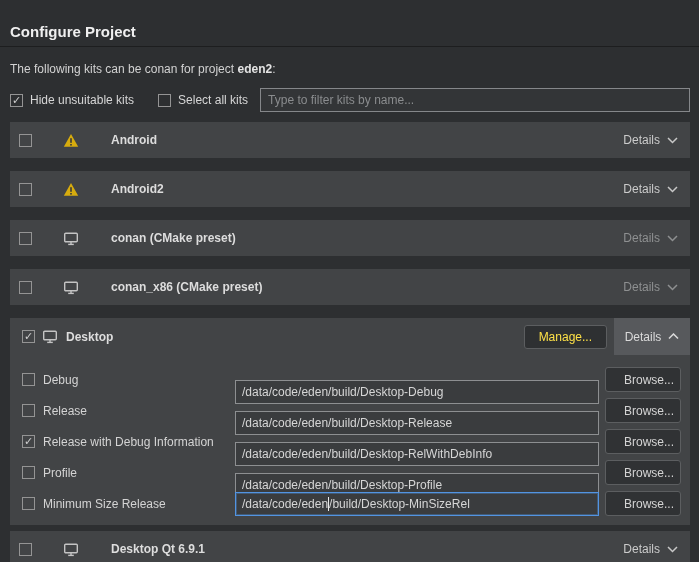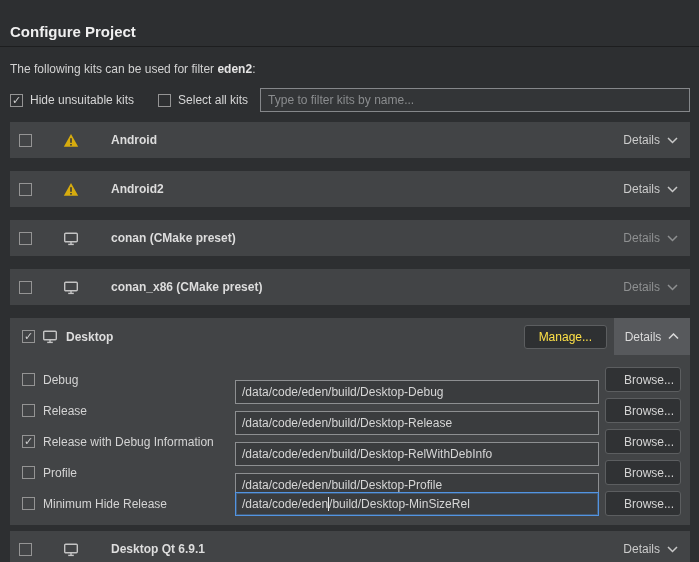--- a/index.html
+++ b/index.html
@@ -84,21 +84,21 @@
     background:#303234; border:1px solid #5c5e60; border-radius:3px;
     color:#d4d4d4; font:inherit;text-align:right;
   }
 </style>
 </head>
 <body>
 
 <div class="title">Configure Project</div>
 <div class="separator"></div>
 
-<div class="intro"><span>The following kits can be used for filter </span><b>eden2</b><span>:</span></div>
+<div class="intro"><span>The following kits can be conan for project </span><b>eden2</b><span>:</span></div>
 
 <div class="filter-row">
   <div class="cb-group">
     <span class="cb">✓</span>
     <span class="cb-label">Hide unsuitable kits</span>
   </div>
   <div class="cb-group">
     <span class="cb"></span>
     <span class="cb-label">Select all kits</span>
   </div>
@@ -224,21 +224,21 @@
 
       <div class="config-row">
         <span class="cb"></span>
         <span class="config-label">Profile</span>
         <input class="path-input" value="/data/code/eden/build/Desktop-Profile" style="">
         <button class="browse-btn">Browse...</button>
       </div>
 
       <div class="config-row">
         <span class="cb"></span>
-        <span class="config-label">Minimum Hide Release</span>
+        <span class="config-label">Minimum Size Release</span>
         <div class="path-div"><span>/data/code/eden</span><span class="caret"></span><span>/build/Desktop-MinSizeRel</span></div>
         <button class="browse-btn">Browse...</button>
       </div>
 
     </div>
   </div>
 
   <div class="kit-row">
     <span class="cb"></span>
     <span class="kit-icon">

